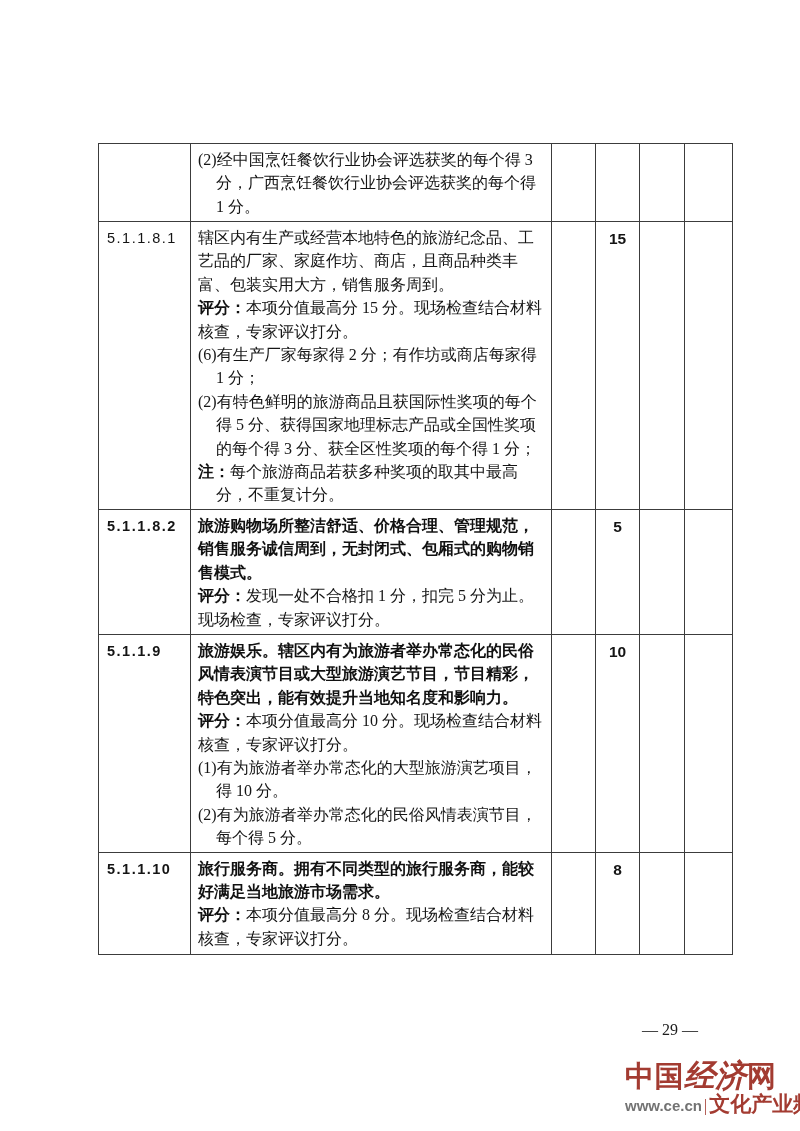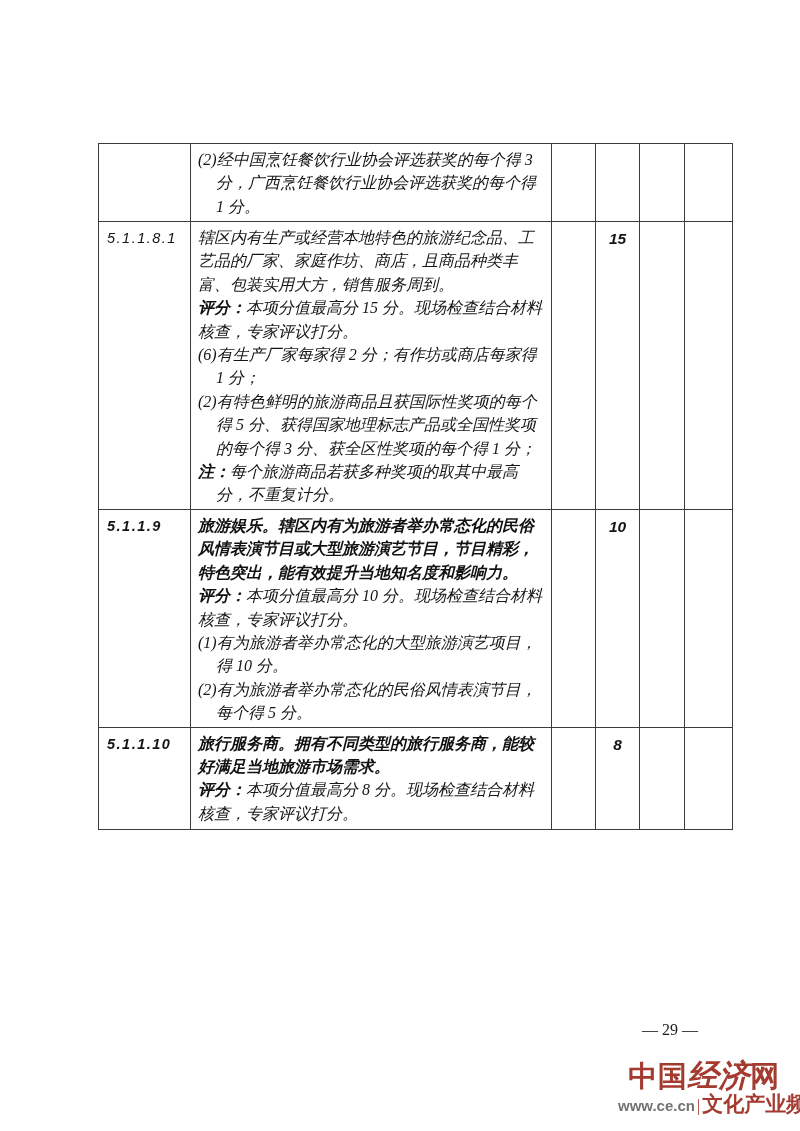--- a/index.html
+++ b/index.html
@@ -2,21 +2,21 @@
 <html><head>
 <meta charset="utf-8">
 <style>
   html,body { margin:0; padding:0; background:#ffffff; }
   .page {
     position:relative; width:800px; height:1131px; background:#ffffff;
     overflow:hidden; font-family:"Liberation Serif", serif;
   }
   table.criteria {
     position:absolute; left:98px; top:143px; width:634px;
-    border-collapse:collapse; table-layout:fixed;font-style:italic;
+    border-collapse:collapse; table-layout:fixed;
   }
   table.criteria td {
     border:1.5px solid #3c3c3c; vertical-align:top; overflow:hidden;
   }
   td.code-cell {
     font-family:"Liberation Sans", sans-serif; font-size:14.5px;
     letter-spacing:1.5px; color:#141414; padding:8px 2px 0 8px;
   }
   td.code-cell.bold { font-weight:bold; }
   td.content-cell {
@@ -33,21 +33,21 @@
     font-size:15.5px; color:#141414; text-align:center; padding-top:8px;
   }
   tr.center-row td.code-cell { padding-top:8px; }
   tr.center-row td.content-cell { padding-top:6px; }
   .page-number {
     position:absolute; left:627px; top:1021px; width:86px; text-align:center;
     font-family:"Liberation Serif", serif; font-size:16px; color:#1d1d1d;
     white-space:nowrap;
   }
   .footer-logo {
-    position:absolute; right:10px; top:1059px; width:172px; text-align:center;
+    position:absolute; right:3px; top:1059px; width:172px; 
   }
   .footer-logo .brand {
     white-space:nowrap; font-weight:900; font-size:29px; line-height:34px;
     color:#a33b31; letter-spacing:0.5px;
     font-family:"Liberation Sans", sans-serif;
   }
   .footer-logo .brand .script {
     font-family:"Liberation Serif", serif; font-style:italic; font-weight:bold;
     font-size:31px;
   }
@@ -96,20 +96,31 @@
             <div class="para"><b class="prefix">评分：</b>本项分值最高分 15 分。现场检查结合材料核查，专家评议打分。</div>
             <div class="para hang">(6)有生产厂家每家得 2 分；有作坊或商店每家得 1 分；</div>
             <div class="para hang">(2)有特色鲜明的旅游商品且获国际性奖项的每个得 5 分、获得国家地理标志产品或全国性奖项的每个得 3 分、获全区性奖项的每个得 1 分；</div>
             <div class="para hang"><b class="prefix">注：</b>每个旅游商品若获多种奖项的取其中最高分，不重复计分。</div>
           </td>
           <td class="num-cell"></td>
           <td class="num-cell">15</td>
           <td class="num-cell"></td>
           <td class="num-cell"></td>
         </tr>
+        <tr style="height: 125px;">
+          <td class="code-cell bold">5.1.1.8.2</td>
+          <td class="content-cell">
+            <div class="para boldp">旅游购物场所整洁舒适、价格合理、管理规范，销售服务诚信周到，无封闭式、包厢式的购物销售模式。</div>
+            <div class="para"><b class="prefix">评分：</b>发现一处不合格扣 1 分，扣完 5 分为止。现场检查，专家评议打分。</div>
+          </td>
+          <td class="num-cell"></td>
+          <td class="num-cell">5</td>
+          <td class="num-cell"></td>
+          <td class="num-cell"></td>
+        </tr>
         <tr style="height: 215px;">
           <td class="code-cell bold">5.1.1.9</td>
           <td class="content-cell">
             <div class="para boldp">旅游娱乐。辖区内有为旅游者举办常态化的民俗风情表演节目或大型旅游演艺节目，节目精彩，特色突出，能有效提升当地知名度和影响力。</div>
             <div class="para"><b class="prefix">评分：</b>本项分值最高分 10 分。现场检查结合材料核查，专家评议打分。</div>
             <div class="para hang">(1)有为旅游者举办常态化的大型旅游演艺项目，得 10 分。</div>
             <div class="para hang">(2)有为旅游者举办常态化的民俗风情表演节目，每个得 5 分。</div>
           </td>
           <td class="num-cell"></td>
           <td class="num-cell">10</td>

